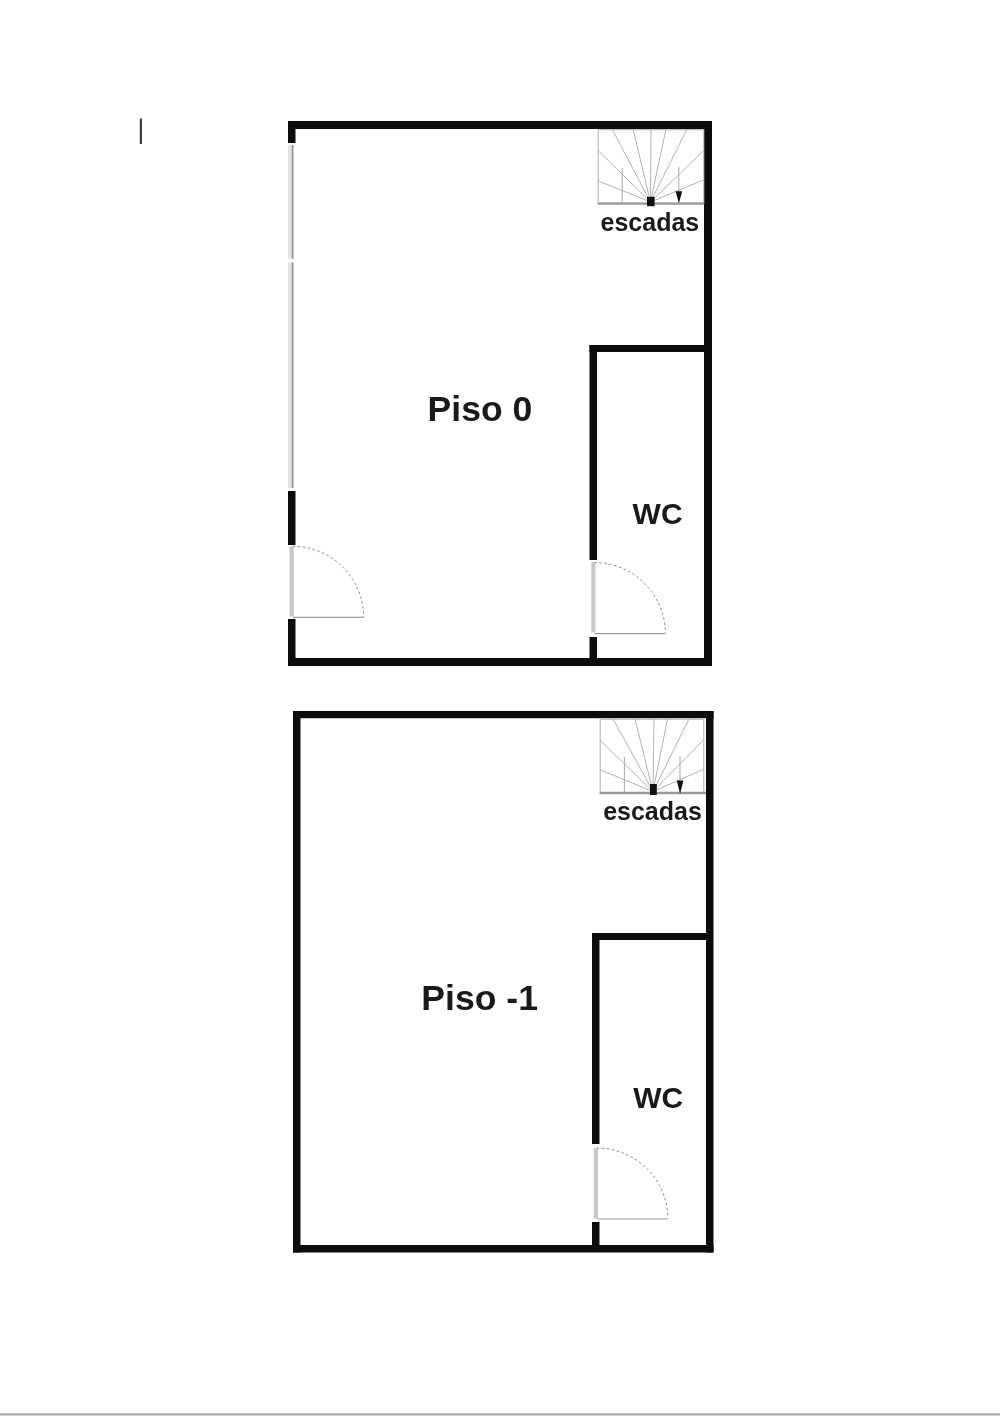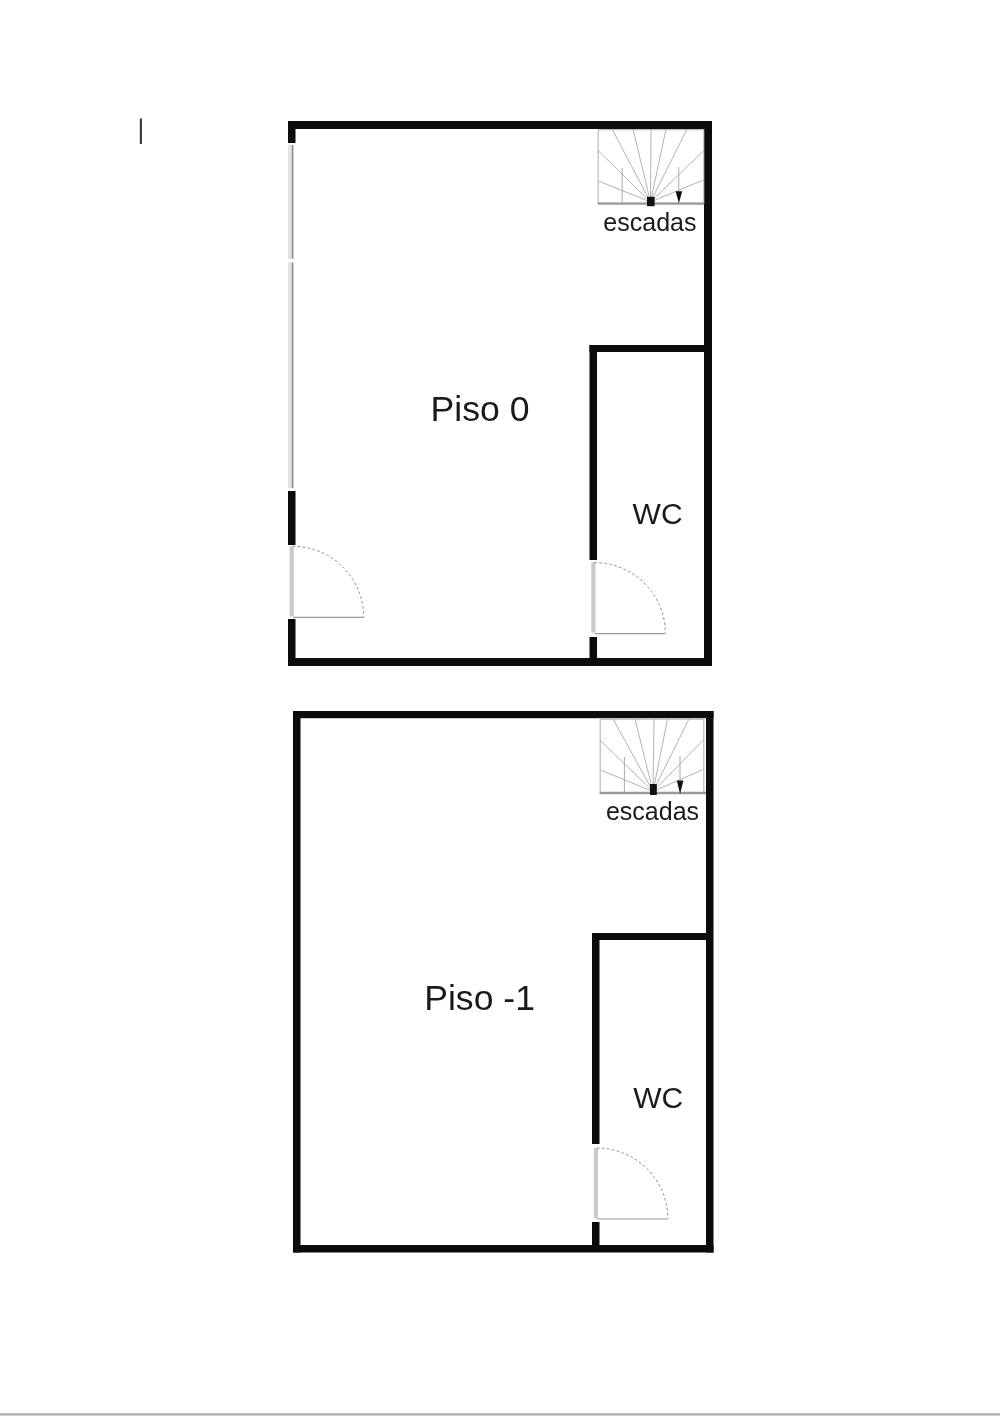--- a/index.html
+++ b/index.html
@@ -1,16 +1,16 @@
 <!DOCTYPE html>
 <html><head>
 <meta charset="utf-8">
 <style>
   html,body{margin:0;padding:0;background:#ffffff;}
-  .wrap{position:relative;width:1000px;height:1418px;background:#ffffff;overflow:hidden;}
+  .wrap{position:relative;width:1000px;height:1418px;background:#ffffff;overflow:hidden;font-weight:bold;}
   svg{position:absolute;left:0;top:0;}
   text{font-family:"Liberation Sans", sans-serif;fill:#1a1a1a;}
 </style>
 </head>
 <body>
 <div class="wrap">
 <svg width="1000" height="1418" viewBox="0 0 1000 1418">
 
   <rect x="139.8" y="118.5" width="2.2" height="25.5" fill="#3f3f3f"></rect>
 

